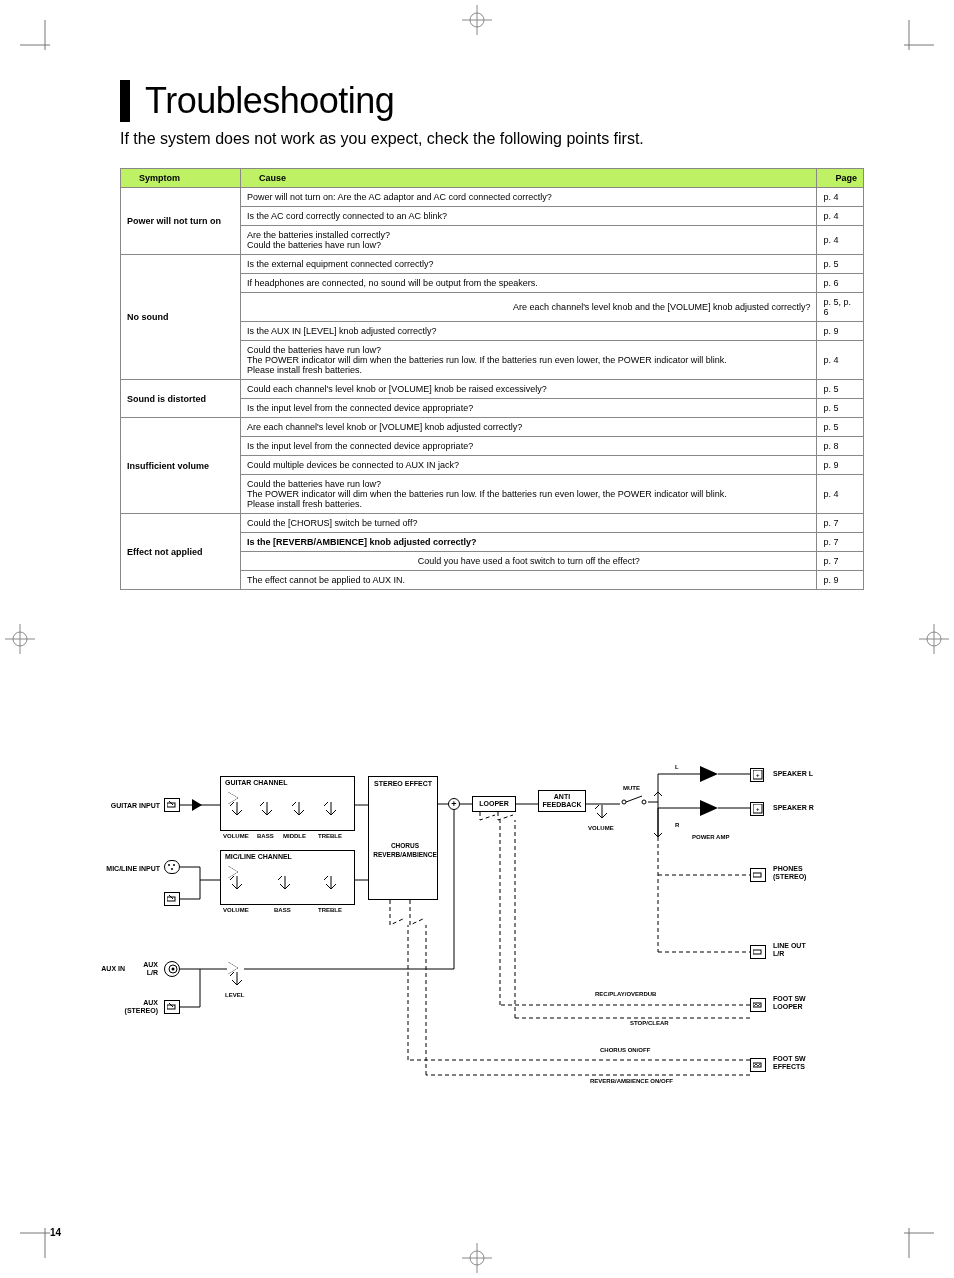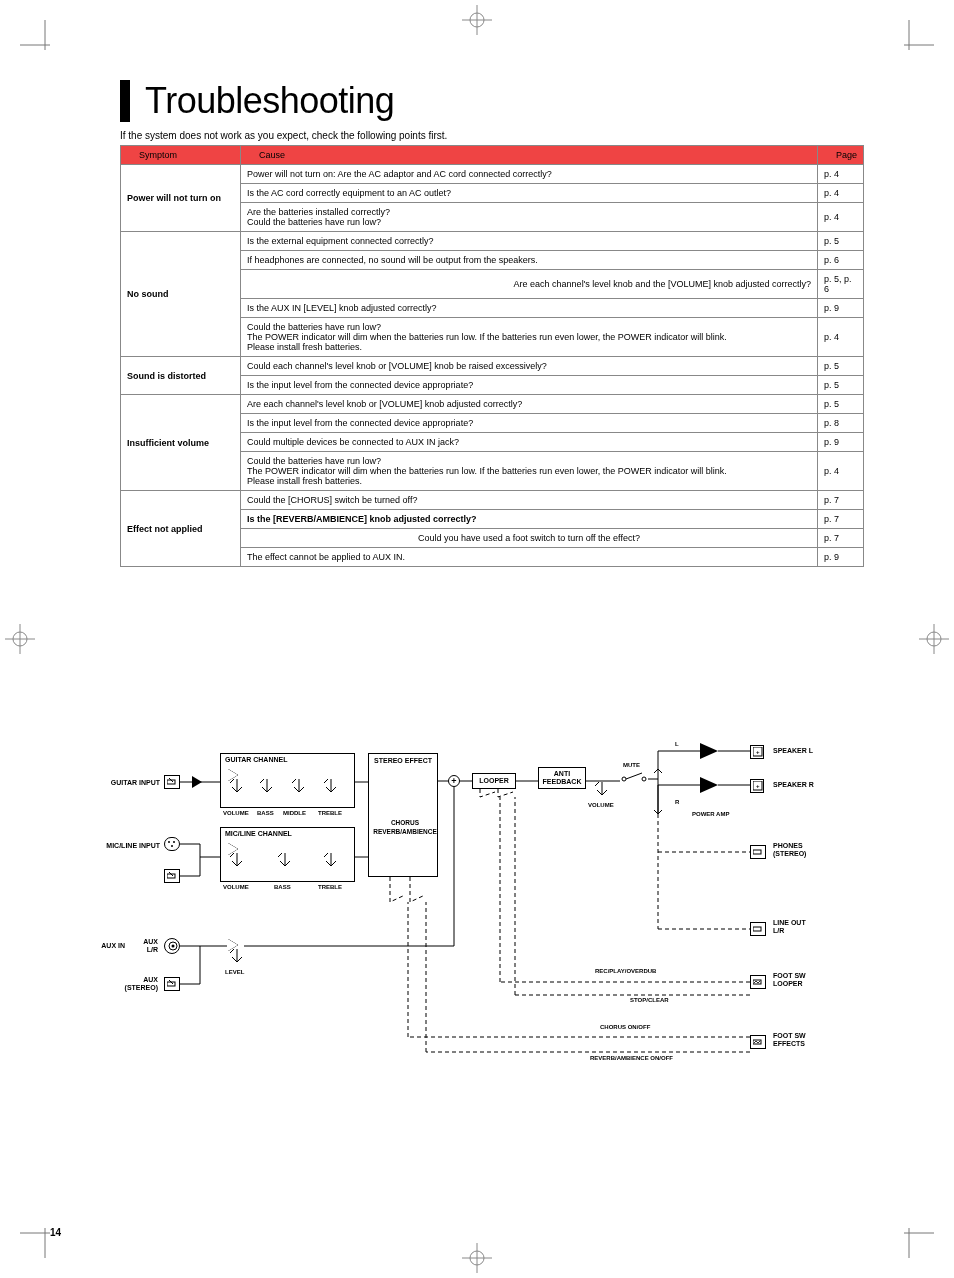--- a/index.html
+++ b/index.html
@@ -14,37 +14,37 @@
   }
   .section-heading {
     border-left: 10px solid #000;
     padding-left: 15px;
     font-size: 36px;
     font-weight: 400;
     margin-bottom: 8px;
     letter-spacing: -0.5px;
   }
   .intro {
-    font-size: 10px;
-    margin-bottom: 4px;
+    font-size: 16px;
+    margin-bottom: 20px;
   }
   table.trouble {
     width: 100%;
     border-collapse: collapse;
     font-size: 9px;
   }
   table.trouble th, table.trouble td {
     border: 1px solid #888;
     padding: 4px 6px;
     text-align: left;
     vertical-align: middle;
   }
   table.trouble th {
-    background: #ef4444;
-    font-weight: normal;
+    background: #bef264;
+    font-weight: bold;
     padding-left: 18px;
   }
   table.trouble td.symptom {
     font-weight: bold;
     width: 120px;
   }
   table.trouble td.page {
     width: 44px;
   }
   .block-diagram-section {
@@ -175,21 +175,21 @@
       <th>Page</th>
     </tr>
   </thead>
   <tbody id="trouble-body">
       <tr>
         <td class="symptom" rowspan="3">Power will not turn on</td>
         <td style="white-space: pre-line;">Power will not turn on: Are the AC adaptor and AC cord connected correctly?</td>
         <td class="page">p. 4</td>
       </tr>
       <tr>
-        <td style="white-space: pre-line;">Is the AC cord correctly equipment to an AC outlet?</td>
+        <td style="white-space: pre-line;">Is the AC cord correctly connected to an AC blink?</td>
         <td class="page">p. 4</td>
       </tr>
       <tr>
         <td style="white-space: pre-line;">Are the batteries installed correctly?
 Could the batteries have run low?</td>
         <td class="page">p. 4</td>
       </tr>
       <tr>
         <td class="symptom" rowspan="5">No sound</td>
         <td style="white-space: pre-line;">Is the external equipment connected correctly?</td>

